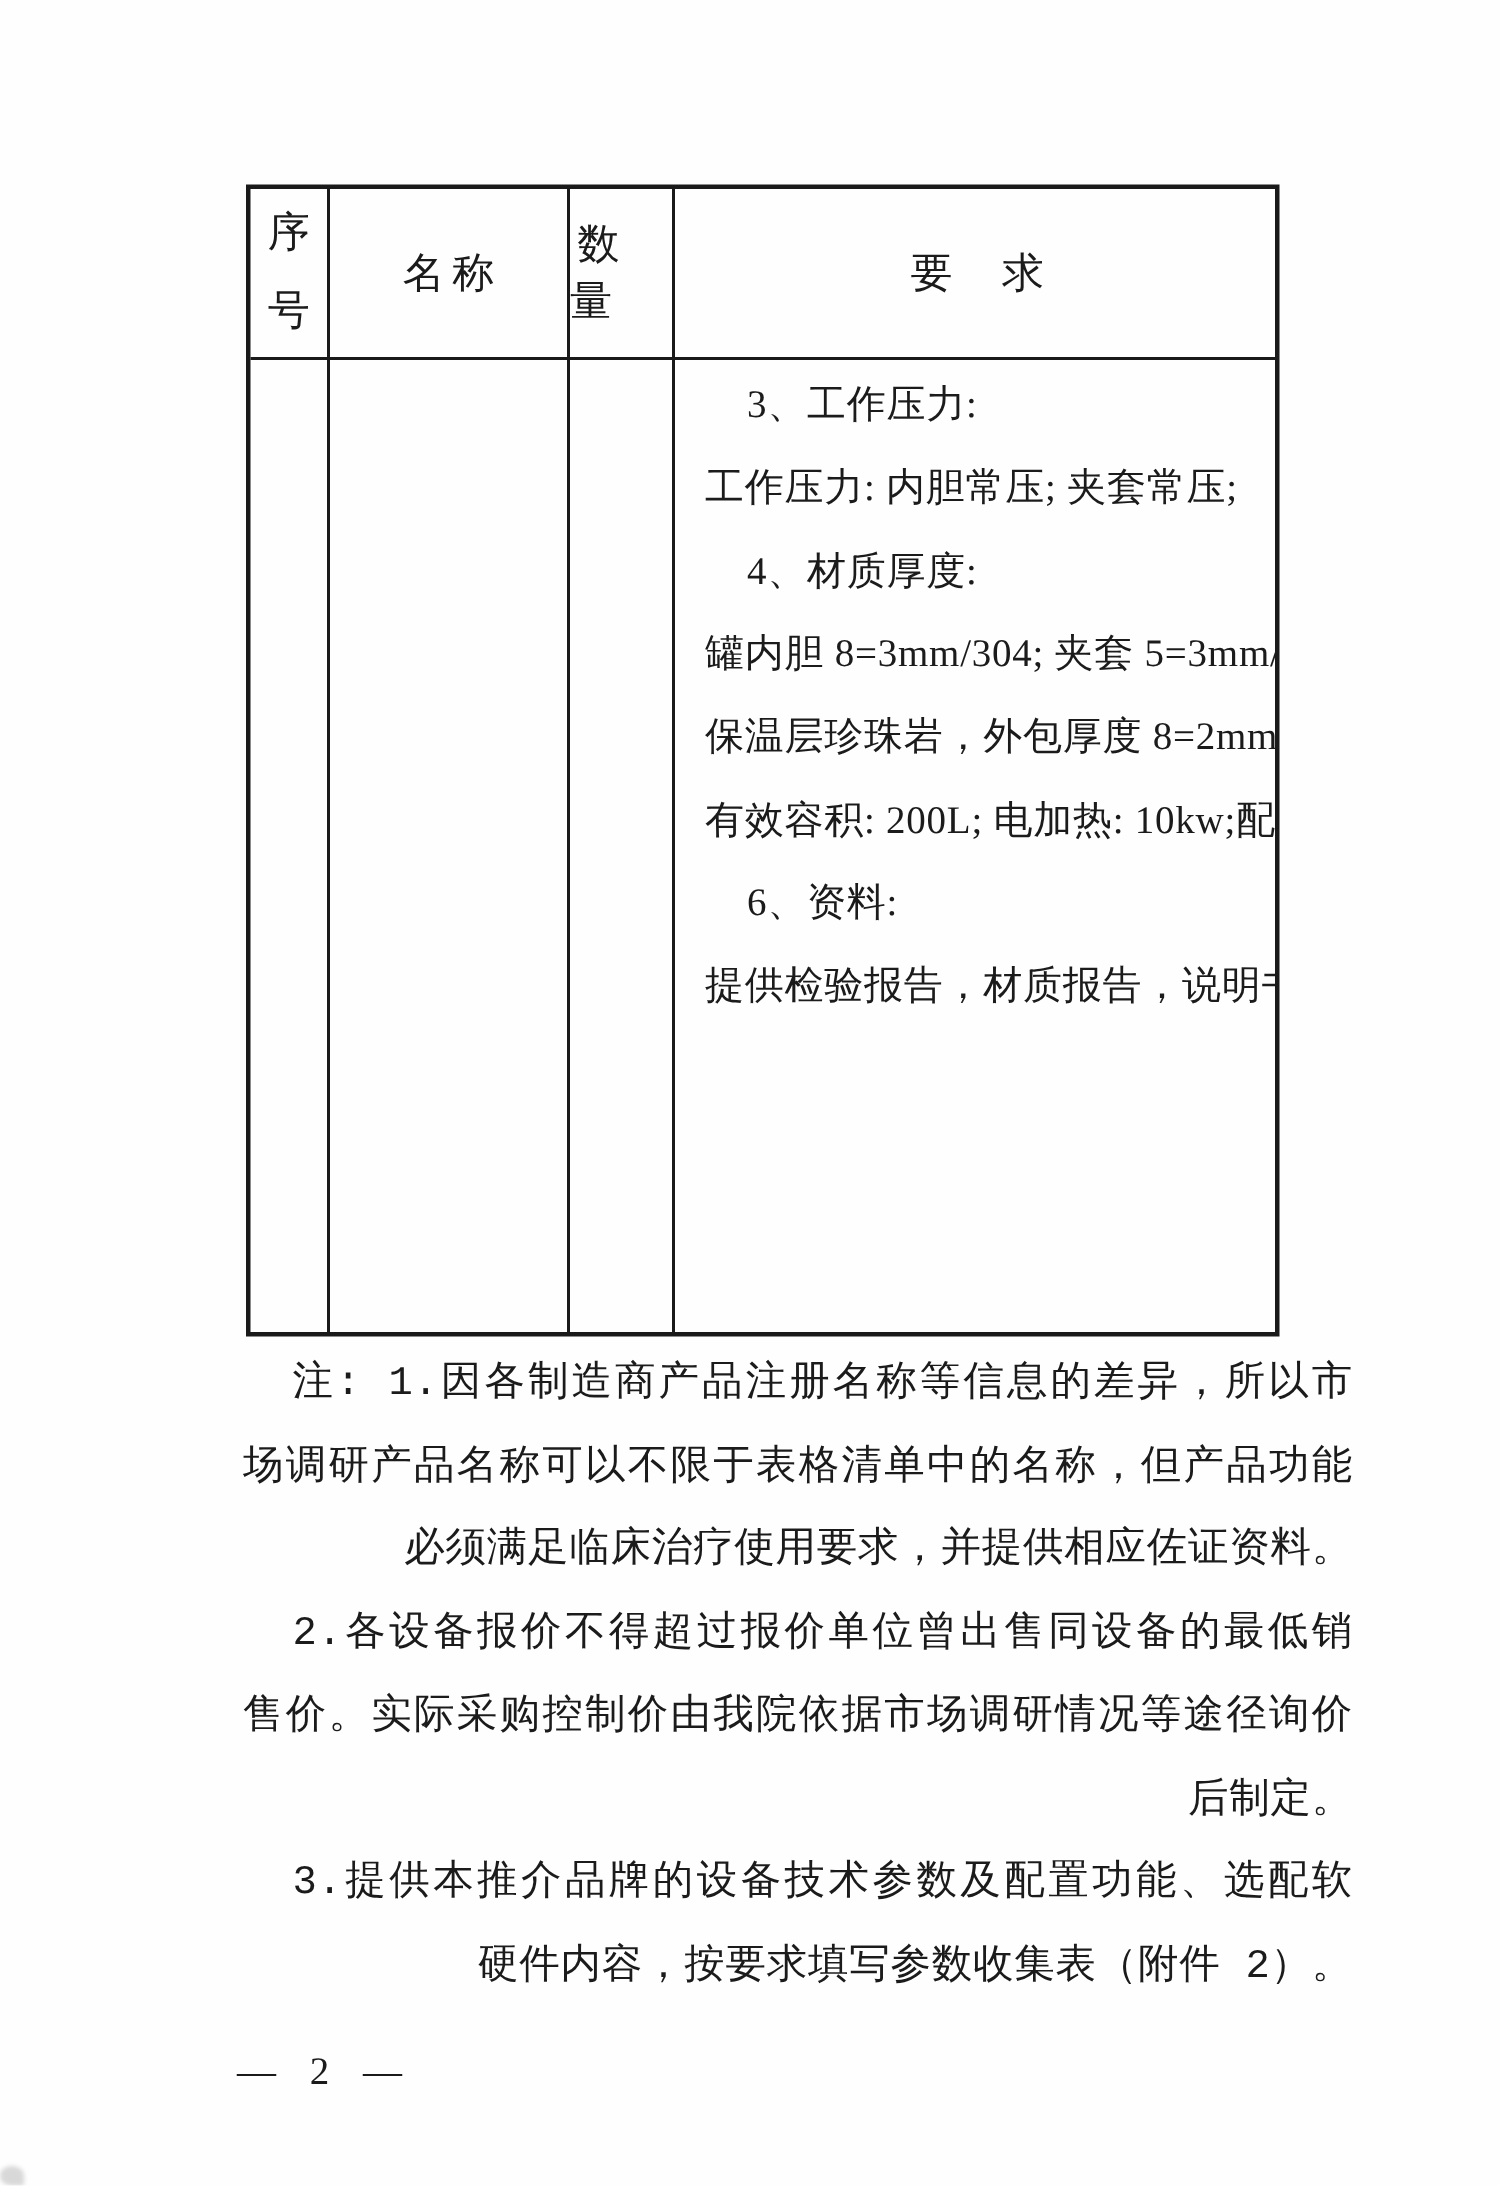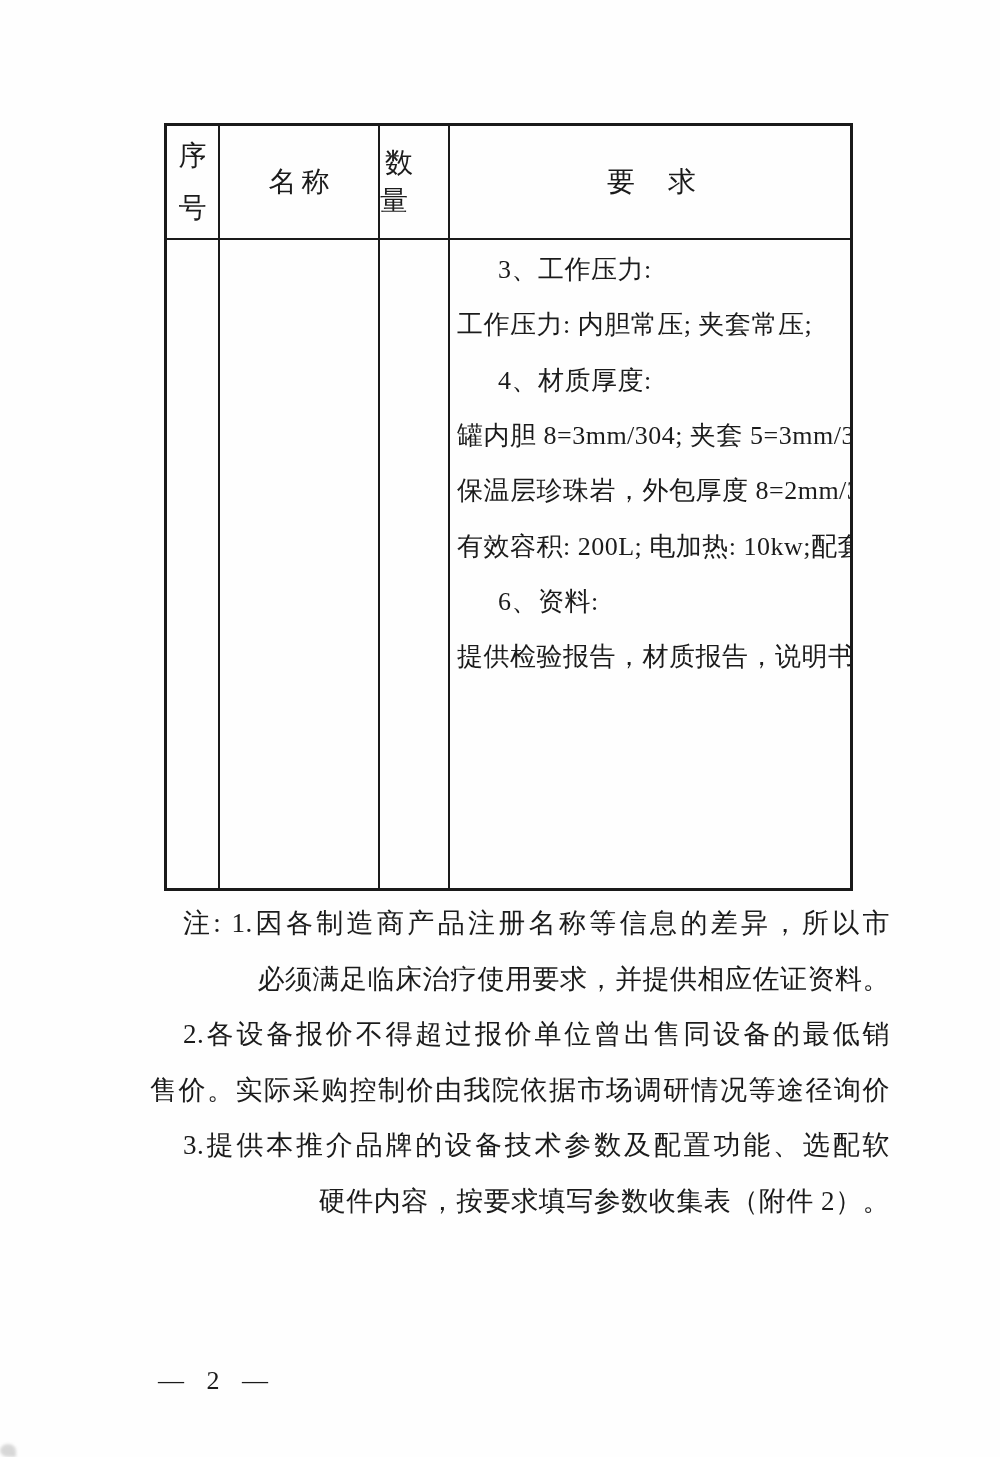--- a/index.html
+++ b/index.html
@@ -50,32 +50,33 @@
     text-indent: 0;
   }
   .th-req { letter-spacing: 2px; word-spacing: 22px; }
 
   .req-body { padding-top: 2px; }
   .spec-line {
     height: 55.3px;
     display: flex;
     align-items: center;
     font-size: 26px;
-    padding-left: 7px;
+    padding-left: 20px;
     white-space: pre;
     letter-spacing: 0.5px;
   }
   .spec-line.heading { padding-left: 48px; font-family: Liberation Serif, serif; }
 
   
   .notes {
     position: absolute;
-    left: 150px;
+    left: 162px;
     top: 896px;
     width: 740px;
+    font-family: Liberation Mono, monospace;
   }
   .note-line {
     height: 55.5px;
     line-height: 55.5px;
     font-size: 27px;
     letter-spacing: 0.5px;
     white-space: nowrap;
     text-align: right;
   }
   .note-line.justify {
@@ -132,22 +133,24 @@
     <div class="spec-line">罐内胆 8=3mm/304; 夹套 5=3mm/304;</div>
     <div class="spec-line">保温层珍珠岩，外包厚度 8=2mm/304;</div>
     <div class="spec-line">有效容积: 200L; 电加热: 10kw;配套</div>
     <div class="spec-line heading">6、资料:</div>
     <div class="spec-line">提供检验报告，材质报告，说明书;</div>
   </div>
 </div>
 
 <div class="notes">
   <div class="note-line justify indent">注: 1.因各制造商产品注册名称等信息的差异，所以市</div>
+  <div class="note-line justify">场调研产品名称可以不限于表格清单中的名称，但产品功能</div>
   <div class="note-line">必须满足临床治疗使用要求，并提供相应佐证资料。</div>
   <div class="note-line justify indent">2.各设备报价不得超过报价单位曾出售同设备的最低销</div>
   <div class="note-line justify">售价。实际采购控制价由我院依据市场调研情况等途径询价</div>
+  <div class="note-line">后制定。</div>
   <div class="note-line justify indent">3.提供本推介品牌的设备技术参数及配置功能、选配软</div>
   <div class="note-line">硬件内容，按要求填写参数收集表（附件 2）。</div>
 </div>
 
 <div class="page-number">— 2 —</div>
 
 <div class="scan-smudge"></div>
 
 </body></html>

